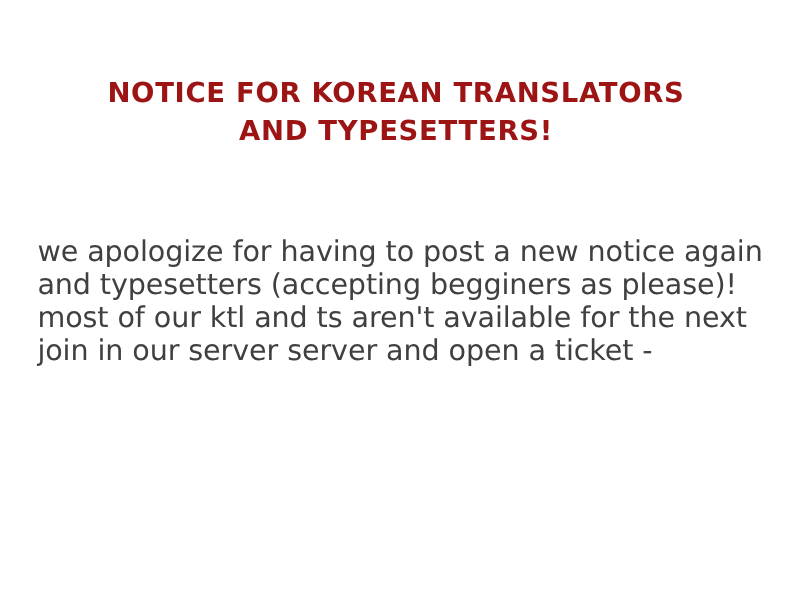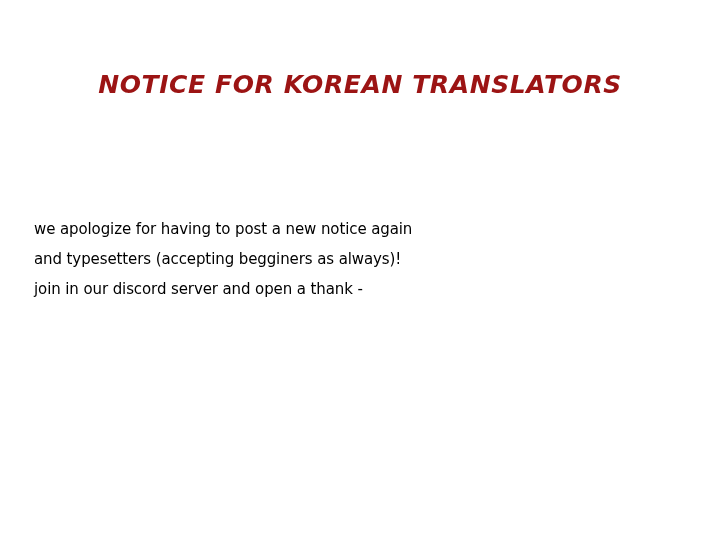--- a/index.html
+++ b/index.html
@@ -29,46 +29,47 @@
     color: #9c1414;
     font-family: "DejaVu Sans", sans-serif;
     font-size: 25px;
     font-weight: bold;
     letter-spacing: 0.6px;
     line-height: 34px;
   }
   .heading-line {
     display: block;
     white-space: pre;
-    font-style: italic;
   }
   .body-text {
     position: absolute;
     left: 34px;
     top: 214px;
     width: 672px;
-    color: #000000;
+    color: #404040;
     font-family: "DejaVu Sans", sans-serif;
-    font-size: 15px;
+    font-size: 26px;
     line-height: 30px;
     letter-spacing: -0.1px;
   }
   .body-line {
     display: block;
     white-space: pre;
   }
 </style>
 </head>
 <body>
 
 <div class="page">
 
   <div class="heading">
     <span class="heading-line">NOTICE FOR KOREAN TRANSLATORS</span>
+    <span class="heading-line">AND TYPESETTERS!</span>
   </div>
 
   <div class="body-text">
     <span class="body-line">we apologize for having to post a new notice again</span>
-    <span class="body-line">and typesetters (accepting begginers as always)!</span>
-    <span class="body-line">join in our discord server and open a thank -</span>
+    <span class="body-line">and typesetters (accepting begginers as please)!</span>
+    <span class="body-line">most of our ktl and ts aren't available for the next</span>
+    <span class="body-line">join in our server server and open a ticket -</span>
   </div>
 
 </div>
 
 </body></html>

